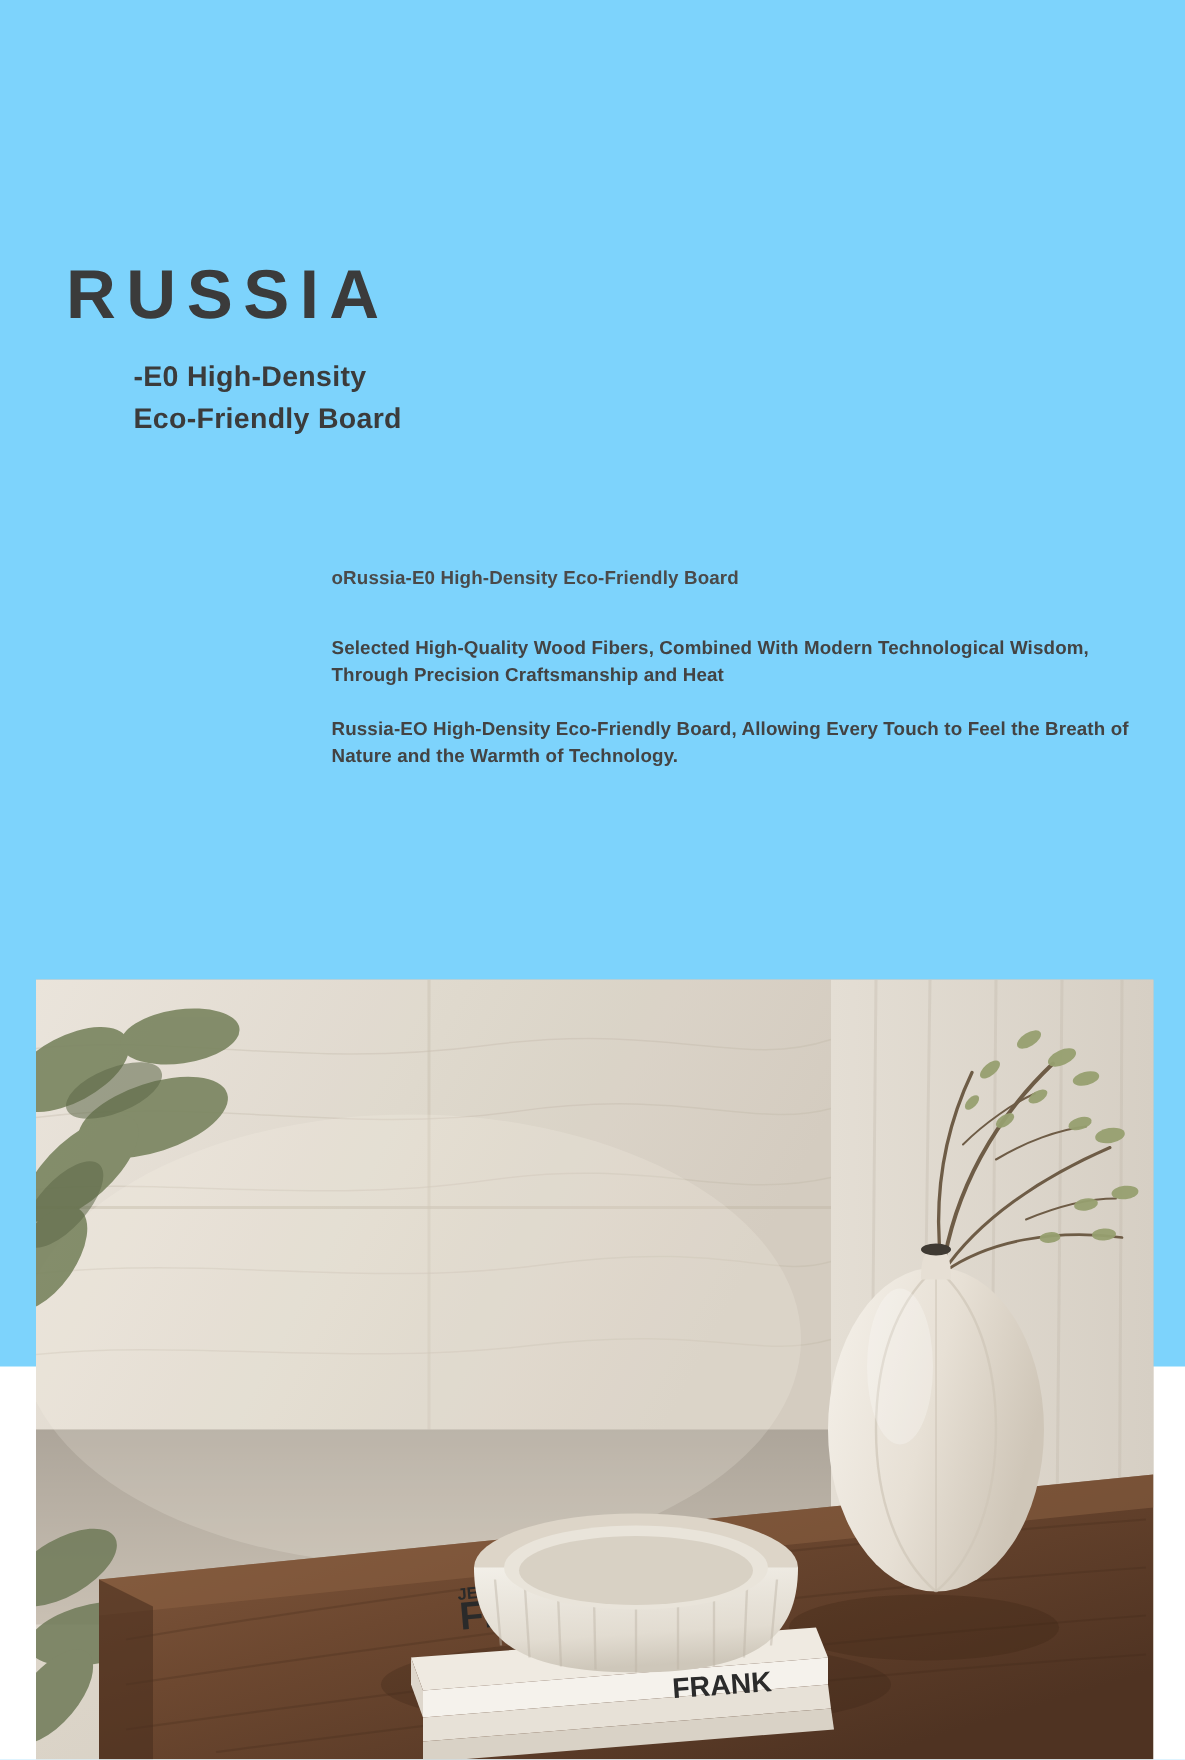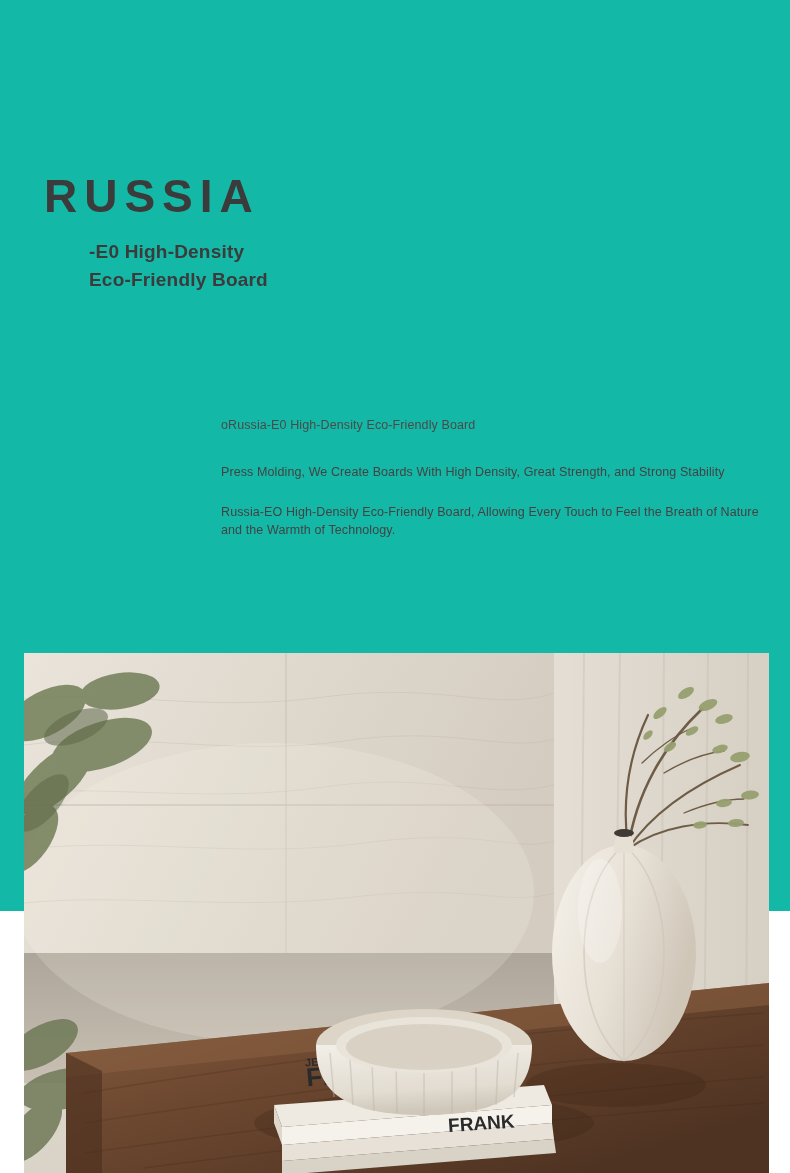--- a/index.html
+++ b/index.html
@@ -12,21 +12,21 @@
     height: 1173px;
     position: relative;
     overflow: hidden;
     font-family: "Liberation Sans", sans-serif;
     color: #3a3a3a;
   }
   .page {
     position: relative;
     width: 790px;
     height: 911px;
-    background: #14b8a6;
+    background: #7dd3fc;
   }
 
   
   .headline {
     position: absolute;
     left: 44px;
     top: 172px;
     font-size: 46px;
     line-height: 1.05;
     font-weight: 700;
@@ -53,22 +53,23 @@
     width: 334px;
     height: 62px;
     background: #f6f6f6;
     z-index: -1;
   }
 
   
   .copy {
     position: absolute;
     left: 221px;
-    top: 416px;
+    top: 376px;
     width: 548px;
+    font-weight: bold;
   }
   .copy .lead {
     font-size: 12.5px;
     color: #4a4a4a;
     line-height: 1.5;
     margin: 0 0 28px 0;
     letter-spacing: 0.1px;
   }
   .copy p {
     margin: 0 0 18px 0;
@@ -128,21 +129,21 @@
   <div class="headline">RUSSIA</div>
 
   <div class="subhead" style="white-space: pre-line;">-E0 High-Density
 Eco-Friendly Board</div>
 
   <div class="ghost-band-2"></div>
   <div class="ghost-band-3"></div>
 
   <div class="copy">
     <div class="lead">oRussia-E0 High-Density Eco-Friendly Board</div>
-    <p class="tight">Press Molding, We Create Boards With High Density, Great Strength, and Strong Stability</p>
+    <p>Selected High-Quality Wood Fibers, Combined With Modern Technological Wisdom, Through Precision Craftsmanship and Heat</p>
     <p>Russia-EO High-Density Eco-Friendly Board, Allowing Every Touch to Feel the Breath of Nature and the Warmth of Technology.</p>
   </div>
 
   <div class="photo">
     <svg viewBox="0 0 745 520" preserveAspectRatio="none" aria-hidden="true">
       <defs>
         <linearGradient id="wallGrad" x1="0" y1="0" x2="1" y2="1">
           <stop offset="0%" stop-color="#e6e0d6"></stop>
           <stop offset="45%" stop-color="#dcd5c9"></stop>
           <stop offset="100%" stop-color="#cdc5b8"></stop>

